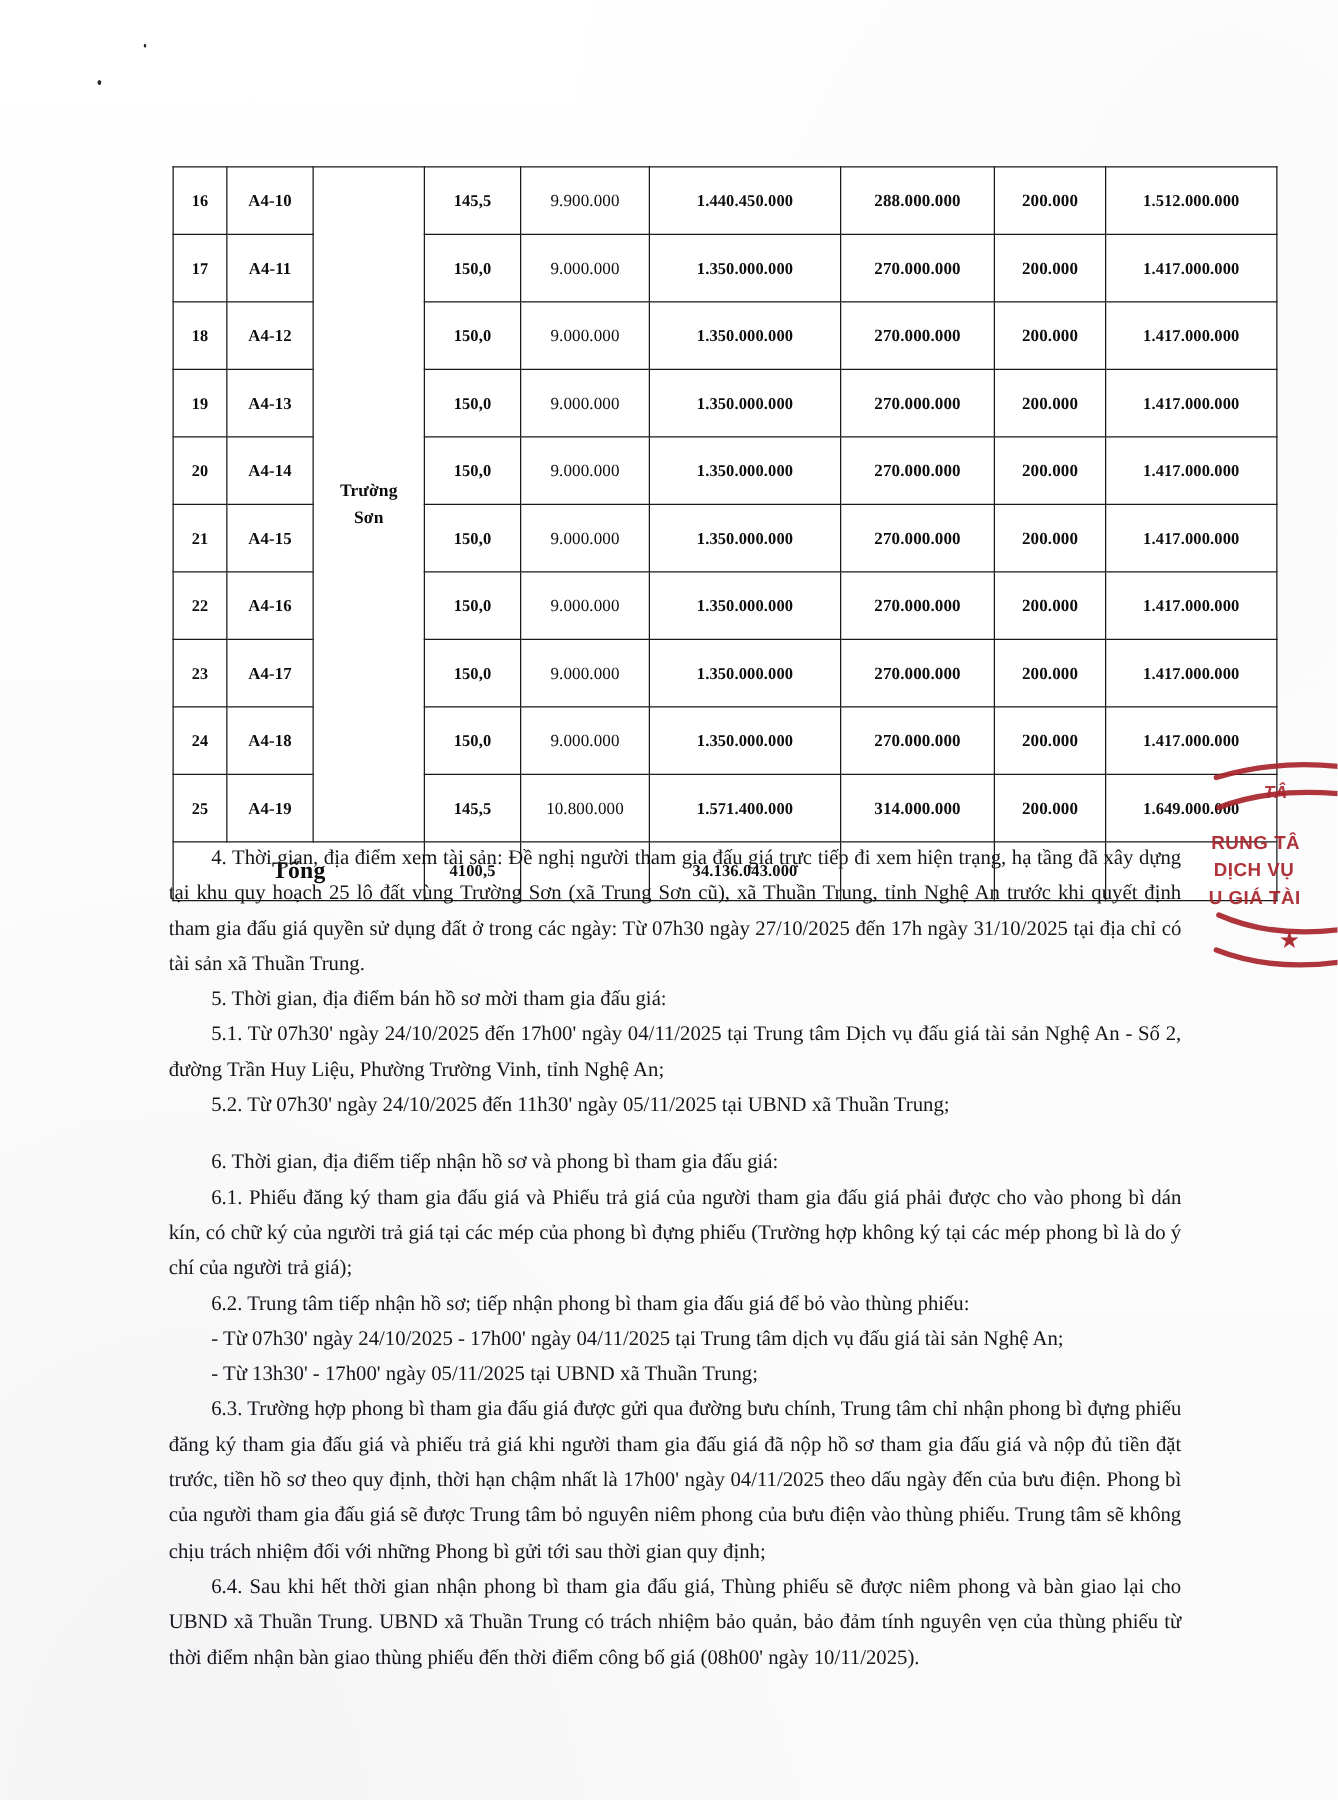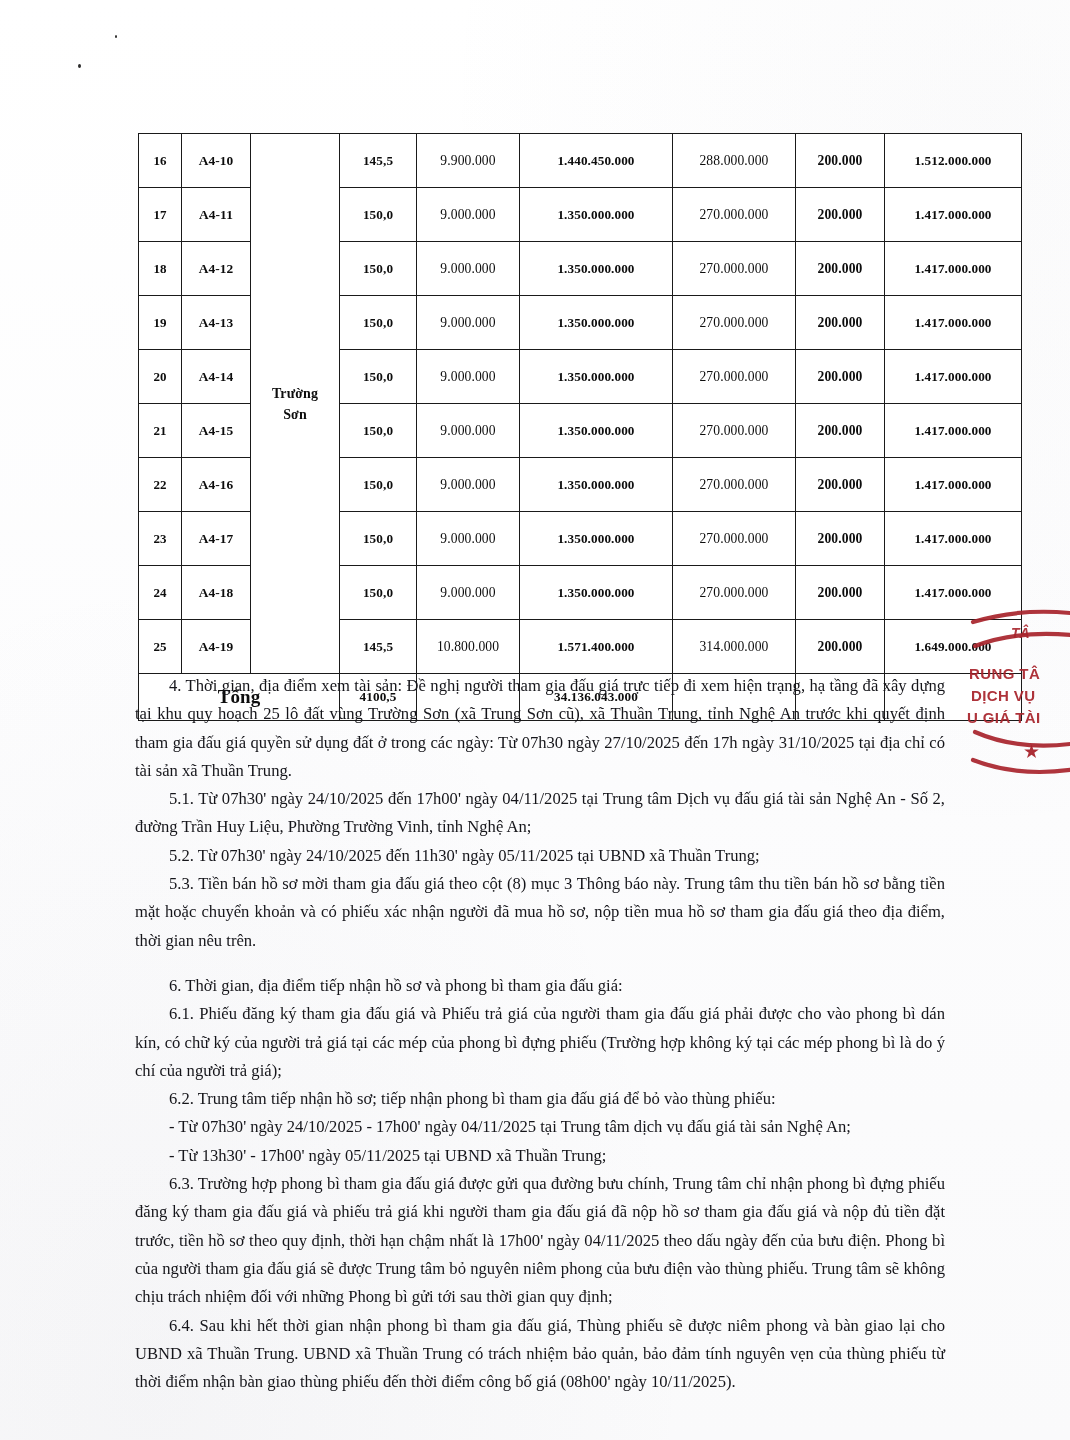--- a/index.html
+++ b/index.html
@@ -63,21 +63,21 @@
     padding: 0 3px;
     background: #ffffff;
     letter-spacing: 0.1px;
   }
   td.c-stt   { width: 36px;  font-size: 13px; }
   td.c-lot   { width: 62px;  font-size: 13.4px; }
   td.c-area-name { width: 82px; font-size: 14px; line-height: 1.5; }
   td.c-dt    { width: 70px; }
   td.c-dg    { width: 96px; font-weight: normal; font-size: 13.6px; }
   td.c-tong  { width: 146px; }
-  td.c-dat   { width: 116px; font-weight: normal; font-size: 13.6px; }
+  td.c-dat   { width: 116px; font-weight: bold; font-size: 13.6px; }
   td.c-hs    { width: 82px;  font-weight: bold; font-size: 13.6px; }
   td.c-tien  { width: 130px; }
 
   tr.sum td {
     height: 46px;
   }
   td.sum-label {
     font-size: 19px;
     letter-spacing: 0.4px;
   }
@@ -252,23 +252,23 @@
         <td class="c-hs"></td>
         <td class="c-tien"></td>
       </tr>
 
     </tbody>
   </table>
 </div>
 
 <div class="body-text">
   <p>4. Thời gian, địa điểm xem tài sản:  Đề nghị người tham gia đấu giá trực tiếp đi xem hiện trạng, hạ tầng đã xây dựng tại khu quy hoạch 25 lô đất vùng Trường Sơn (xã Trung Sơn cũ), xã Thuần Trung, tỉnh Nghệ An trước khi quyết định tham gia đấu giá quyền sử dụng đất ở trong các ngày: Từ 07h30 ngày 27/10/2025 đến 17h ngày 31/10/2025 tại địa chỉ có tài sản xã Thuần Trung.</p>
+  <p>5. Thời gian, địa điểm bán hồ sơ mời tham gia đấu giá:</p>
   <p>5.1. Từ 07h30' ngày 24/10/2025 đến 17h00' ngày 04/11/2025 tại Trung tâm Dịch vụ đấu giá tài sản Nghệ An - Số 2, đường Trần Huy Liệu, Phường Trường Vinh, tỉnh Nghệ An;</p>
   <p>5.2. Từ 07h30' ngày 24/10/2025 đến 11h30' ngày 05/11/2025 tại UBND xã Thuần Trung;</p>
-  <p>5.3. Tiền bán hồ sơ mời tham gia đấu giá theo cột (8) mục 3 Thông báo này. Trung tâm thu tiền bán hồ sơ bằng tiền mặt hoặc chuyển khoản và có phiếu xác nhận người đã mua hồ sơ, nộp tiền mua hồ sơ tham gia đấu giá theo địa điểm, thời gian nêu trên.</p>
   <p class="gap">6. Thời gian, địa điểm tiếp nhận hồ sơ và  phong bì tham gia đấu giá:</p>
   <p>6.1. Phiếu đăng ký tham gia đấu giá và Phiếu trả giá của người tham gia đấu giá phải được cho vào phong bì dán kín, có chữ ký của người trả giá tại các mép của phong bì đựng phiếu (Trường hợp không ký tại các mép phong bì là do ý chí của người trả giá);</p>
   <p>6.2. Trung tâm tiếp nhận hồ sơ; tiếp nhận phong bì tham gia đấu giá để bỏ vào thùng phiếu:</p>
   <p>- Từ 07h30' ngày 24/10/2025 - 17h00' ngày 04/11/2025 tại Trung tâm dịch vụ đấu giá tài sản Nghệ An;</p>
   <p>- Từ 13h30' - 17h00' ngày 05/11/2025 tại UBND xã Thuần Trung;</p>
   <p>6.3. Trường hợp phong bì tham gia đấu giá được gửi qua đường bưu chính, Trung tâm chỉ nhận phong bì đựng phiếu đăng ký tham gia đấu giá và phiếu trả giá  khi người tham gia đấu giá đã nộp hồ sơ tham gia đấu giá và nộp đủ tiền đặt trước, tiền hồ sơ theo quy định, thời hạn chậm nhất là 17h00' ngày 04/11/2025 theo dấu ngày đến của bưu điện. Phong bì của người tham gia đấu giá sẽ được Trung tâm bỏ nguyên niêm phong của bưu điện vào thùng phiếu. Trung tâm  sẽ không chịu trách nhiệm đối với những Phong bì gửi tới sau thời gian quy định;</p>
   <p>6.4. Sau khi hết thời gian nhận phong bì tham gia đấu giá, Thùng phiếu sẽ được niêm phong và bàn giao lại cho  UBND xã Thuần Trung. UBND xã Thuần Trung có trách nhiệm bảo quản, bảo đảm tính nguyên vẹn của thùng phiếu từ thời điểm nhận bàn giao thùng phiếu đến thời điểm công bố giá (08h00' ngày 10/11/2025).</p>
 </div>
 
 <div class="stamp">

